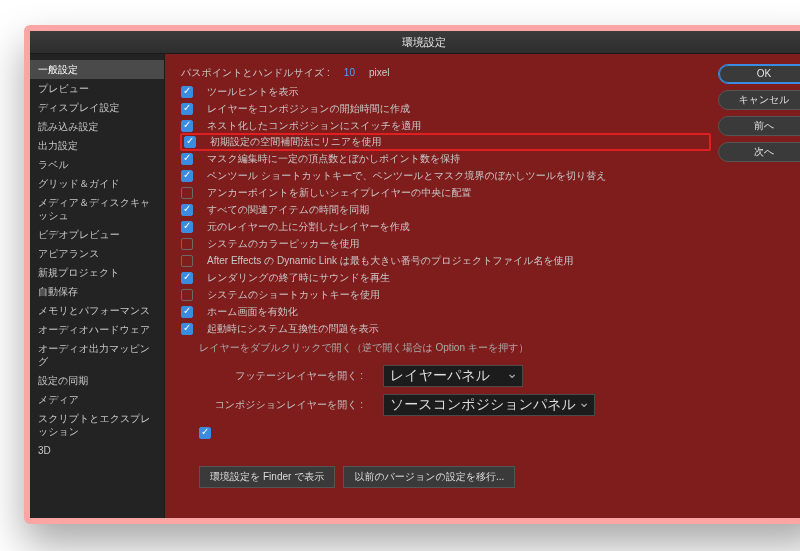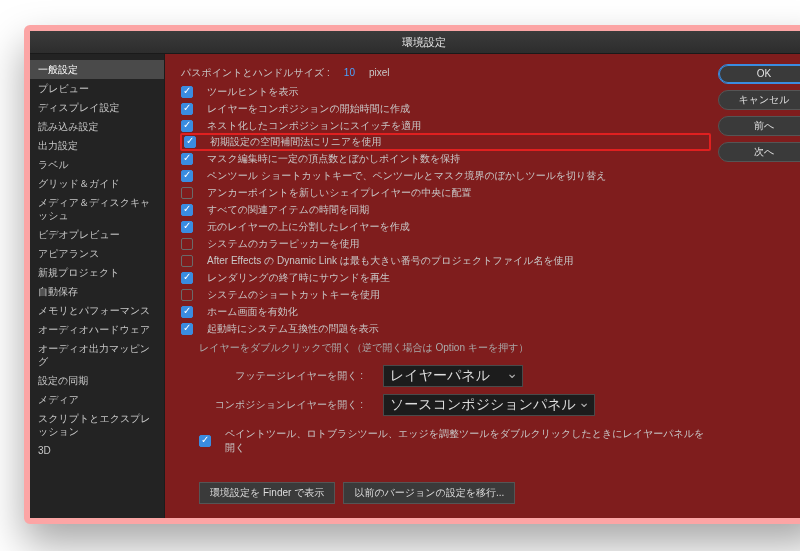--- a/index.html
+++ b/index.html
@@ -255,21 +255,20 @@
           <div class="row">
             <span class="inline-label">フッテージレイヤーを開く :</span>
             <span class="dropdown">レイヤーパネル</span>
           </div>
           <div class="row" style="margin-top:4px;">
             <span class="inline-label">コンポジションレイヤーを開く :</span>
             <span class="dropdown">ソースコンポジションパネル</span>
           </div>
           <div class="row" style="margin-top:8px;">
             <span class="checkbox checked"></span>
-            <span>ペイントツール、ロトブラシツール、エッジを調整ツールをダブルクリックしたときにレイヤーパネルを開く</span>
           </div>
         </div>
 
         <div class="footer-btns">
           <div class="flat-btn">環境設定を Finder で表示</div>
           <div class="flat-btn">以前のバージョンの設定を移行...</div>
         </div>
 
       </div>
 

